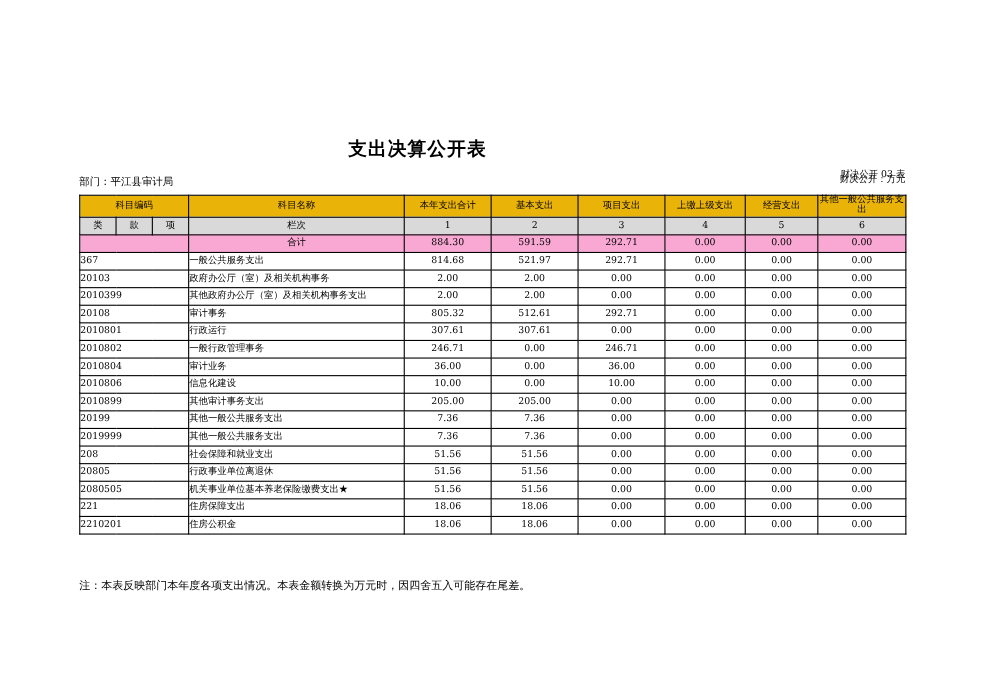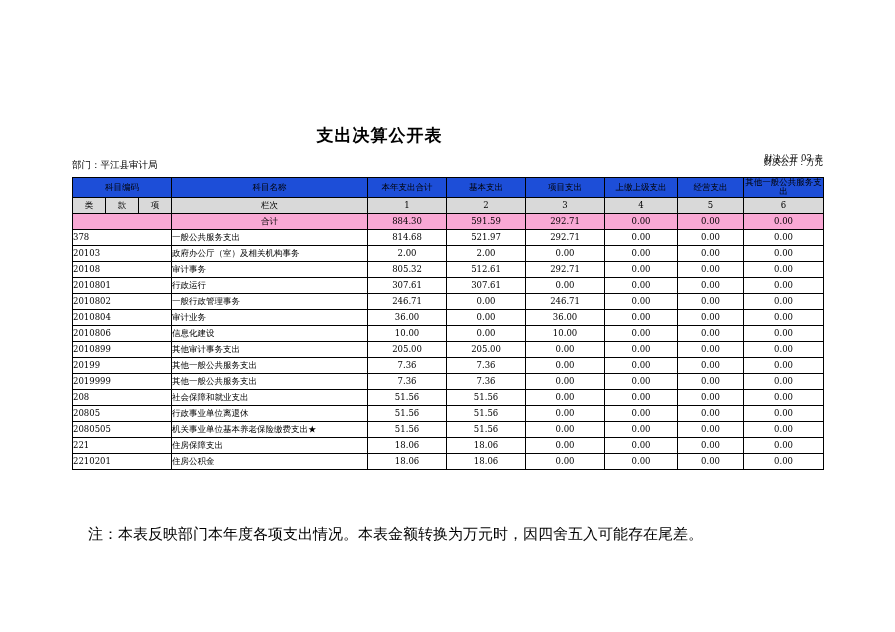--- a/index.html
+++ b/index.html
@@ -67,21 +67,21 @@
   table.sheet td, table.sheet th {
     border: 1px solid #000000;
     font-size: 8.5px;
     font-weight: normal;
     padding: 0;
     line-height: 1.1;
     height: 16px;
     box-sizing: border-box;
   }
   .hdr {
-    background: #1d4ed8;
+    background: #eab308;
     text-align: center;
     vertical-align: middle;
     font-size: 9px;
   }
   .hdr-tall {
     height: 56px;
   }
   .sub-hdr {
     background: #d9d9d9;
     text-align: center;
@@ -106,23 +106,22 @@
     text-align: center;
     vertical-align: middle;
   }
   .ind1 { padding-left: 12px; }
   .ind2 { padding-left: 22px; }
   .ind3 { padding-left: 32px; }
   .note {
     position: absolute;
     left: 72px;
     top: 525px;
-    font-size: 15px;
-    font-family: "DejaVu Serif", "Liberation Serif", serif;
-    margin-left: 16px;
+    font-size: 10px;
+    font-family: "DejaVu Serif", "Liberation Serif", serif;
   }
 </style>
 </head>
 <body>
 
 <div class="page">
 
   <div class="title">支出决算公开表</div>
 
   <div class="form-no">财决公开 03 表</div>
@@ -174,32 +173,42 @@
         <td class="num-cell">884.30</td>
         <td class="num-cell">591.59</td>
         <td class="num-cell">292.71</td>
         <td class="num-cell">0.00</td>
         <td class="num-cell">0.00</td>
         <td class="num-cell">0.00</td>
       </tr>
     </tbody>
     <tbody id="rows-body">
         <tr>
-          <td class="code-cell" colspan="3">378</td>
+          <td class="code-cell" colspan="3">367</td>
           <td class="name-cell ind1">一般公共服务支出</td>
           <td class="num-cell">814.68</td>
           <td class="num-cell">521.97</td>
           <td class="num-cell">292.71</td>
           <td class="num-cell">0.00</td>
           <td class="num-cell">0.00</td>
           <td class="num-cell">0.00</td>
         </tr>
         <tr>
           <td class="code-cell" colspan="3">20103</td>
           <td class="name-cell ind2">政府办公厅（室）及相关机构事务</td>
+          <td class="num-cell">2.00</td>
+          <td class="num-cell">2.00</td>
+          <td class="num-cell">0.00</td>
+          <td class="num-cell">0.00</td>
+          <td class="num-cell">0.00</td>
+          <td class="num-cell">0.00</td>
+        </tr>
+        <tr>
+          <td class="code-cell" colspan="3">2010399</td>
+          <td class="name-cell ind3">其他政府办公厅（室）及相关机构事务支出</td>
           <td class="num-cell">2.00</td>
           <td class="num-cell">2.00</td>
           <td class="num-cell">0.00</td>
           <td class="num-cell">0.00</td>
           <td class="num-cell">0.00</td>
           <td class="num-cell">0.00</td>
         </tr>
         <tr>
           <td class="code-cell" colspan="3">20108</td>
           <td class="name-cell ind2">审计事务</td>

